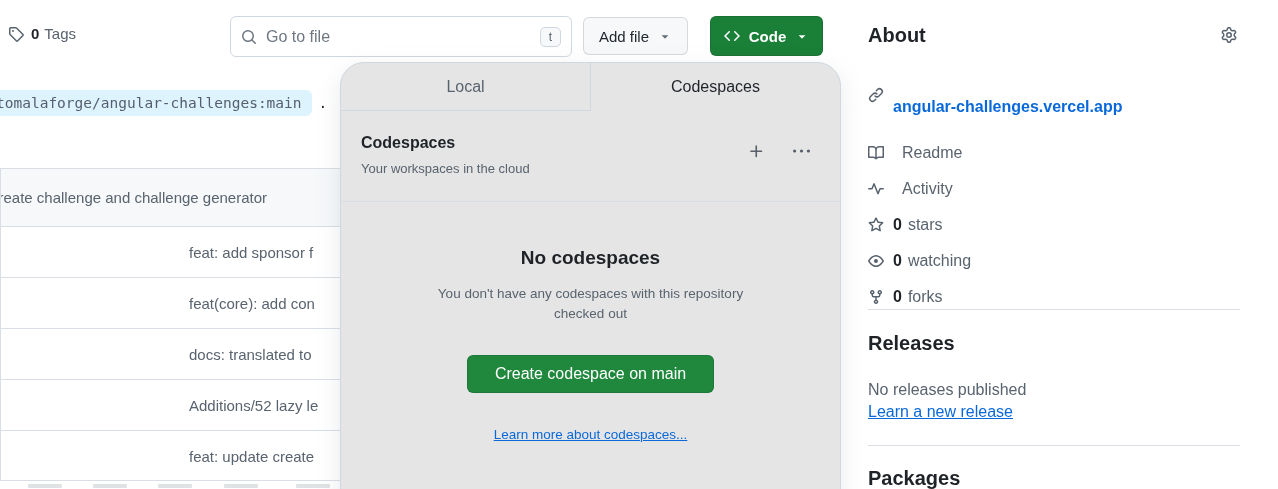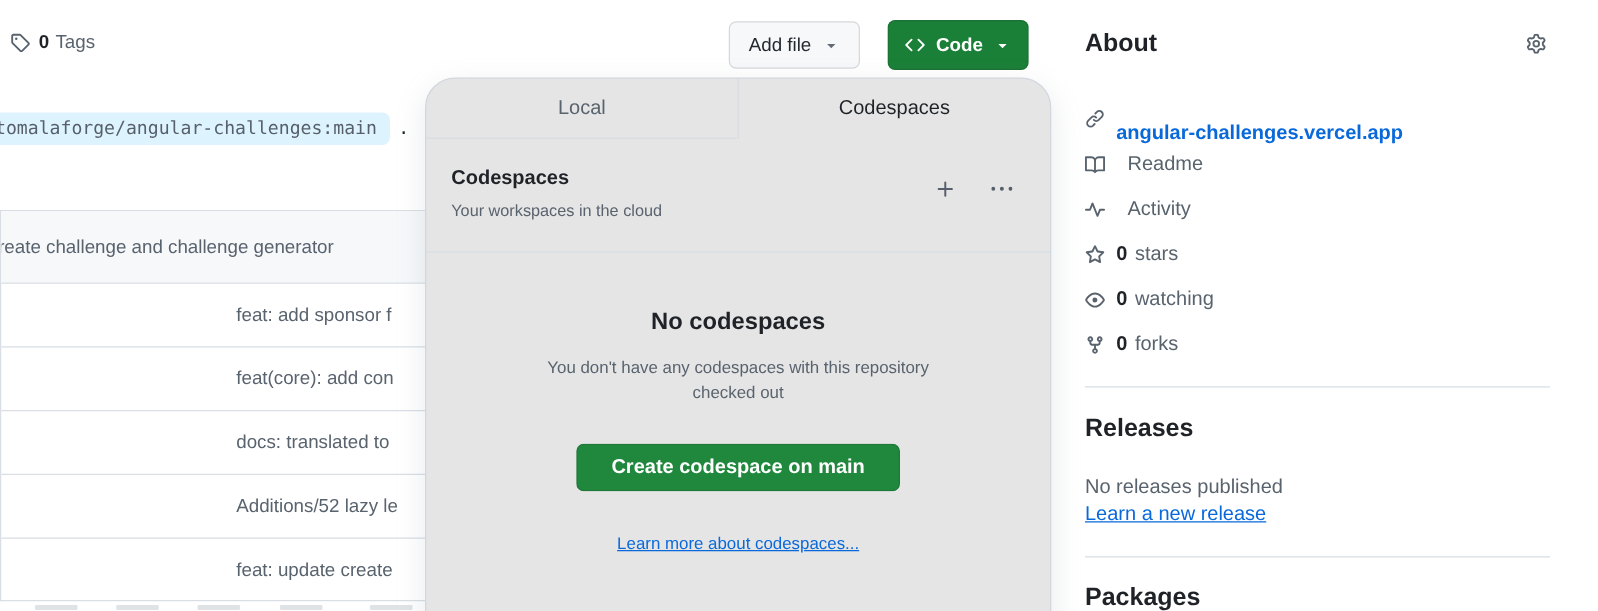--- a/index.html
+++ b/index.html
@@ -64,31 +64,31 @@
   .cs-title { font-size:16px; font-weight:700; color:#1f2328; line-height:24px; }
   .cs-subtitle { margin-top:4px; font-size:13px; color:#59636e; line-height:20px; }
   .cs-header-actions { display:flex; align-items:center; gap:28px; margin-top:12px; margin-right:12px; color:#57606a; }
   .icon-btn { cursor:pointer; color:#57606a; background:none; border:none; }
 
   .cs-body { text-align:center; }
   .cs-empty-title { margin-top:45px; font-size:19px; font-weight:700; color:#1f2328; }
   .cs-empty-desc { margin:15px auto 0; width:310px; font-size:13.5px; color:#59636e; line-height:1.45; }
   .cs-create-btn { display:inline-block; margin-top:32px; background:#1f883d; color:#fff;
     border:1px solid rgba(27,31,36,0.15); border-radius:6px;
-    font-size:16px; font-family:"Liberation Sans", sans-serif; padding:9px 27px; cursor:pointer;font-weight:bold; }
+    font-size:16px; font-family:"Liberation Sans", sans-serif; padding:9px 27px; cursor:pointer; }
   .cs-learn-link { display:inline-block; margin-top:34px; font-size:13.5px; color:#0969da;
     text-decoration:underline; cursor:pointer; }
 
   
   .sb-about-title { position:absolute; left:868px; top:24px; font-size:20px; font-weight:600; color:#1f2328; }
   .sb-gear { position:absolute; left:1221px; top:27px; color:#59636e; cursor:pointer; }
   .sb-website { position:absolute; left:868px; top:74px; display:flex; align-items:center; gap:9px; }
   .sb-website .link { font-size:16px; font-weight:700; color:#0969da; text-decoration:none; cursor:pointer;margin-top:24px; }
   .sb-website .ico { color:#59636e; }
-  .sb-meta { position:absolute; left:868px; top:114px; }
+  .sb-meta { position:absolute; left:868px; top:135px; }
   .sb-meta-item { display:flex; align-items:center; gap:9px; height:36px; font-size:16px; color:#59636e; cursor:pointer; }
   .sb-meta-item .ico { color:#59636e; width:16px; }
   .sb-meta-item .count { font-weight:700; color:#1f2328; }
   .sb-meta-item .count:not(:empty) { margin-right:-3px; }
   .sb-divider { position:absolute; left:868px; width:372px; height:1px; background:#d8dee4; }
   .sb-div-1 { top:309px; } .sb-div-2 { top:445px; }
   .sb-releases-title { position:absolute; left:868px; top:332px; font-size:20px; font-weight:600; color:#1f2328; cursor:pointer; }
   .sb-no-releases { position:absolute; left:868px; top:381px; font-size:16px; color:#59636e; }
   .sb-create-release { position:absolute; left:868px; top:403px; font-size:16px; color:#0969da; text-decoration:underline; cursor:pointer; }
   .sb-packages-title { position:absolute; left:868px; top:467px; font-size:20px; font-weight:600; color:#1f2328; cursor:pointer; }
@@ -101,20 +101,29 @@
   <div class="tags-row">
     <span>
       <svg width="16" height="16" viewBox="0 0 16 16" fill="currentColor">
           <path d="M1 7.775V2.75C1 1.784 1.784 1 2.75 1h5.025c.464 0 .91.184 1.238.513l6.25 6.25a1.75 1.75 0 0 1 0 2.474l-5.026 5.026a1.75 1.75 0 0 1-2.474 0l-6.25-6.25A1.752 1.752 0 0 1 1 7.775Zm1.5 0c0 .066.026.13.073.177l6.25 6.25a.25.25 0 0 0 .354 0l5.025-5.025a.25.25 0 0 0 0-.354l-6.25-6.25a.25.25 0 0 0-.177-.073H2.75a.25.25 0 0 0-.25.25ZM6 5a1 1 0 1 1-2 0 1 1 0 0 1 2 0Z"></path>
         </svg>
     </span>
     <span class="count">0</span>
     <span>Tags</span>
   </div>
 
+  <div class="search-box">
+    <span>
+      <svg width="16" height="16" viewBox="0 0 16 16" fill="#6e7781">
+          <path d="M10.68 11.74a6 6 0 0 1-7.922-8.982 6 6 0 0 1 8.982 7.922l3.04 3.04a.749.749 0 0 1-.326 1.275.749.749 0 0 1-.734-.215ZM11.5 7a4.499 4.499 0 1 0-8.997 0A4.499 4.499 0 0 0 11.5 7Z"></path>
+        </svg>
+    </span>
+    <span class="search-placeholder">Go to file</span>
+    <span class="key-badge">t</span>
+  </div>
 
   <div class="add-file-btn">
     <span>Add file</span>
     <span class="caret-dark">
       <svg width="14" height="14" viewBox="0 0 16 16" fill="currentColor">
           <path d="m4.427 7.427 3.396 3.396a.25.25 0 0 0 .354 0l3.396-3.396A.25.25 0 0 0 11.396 7H4.604a.25.25 0 0 0-.177.427Z"></path>
         </svg>
     </span>
   </div>
 

